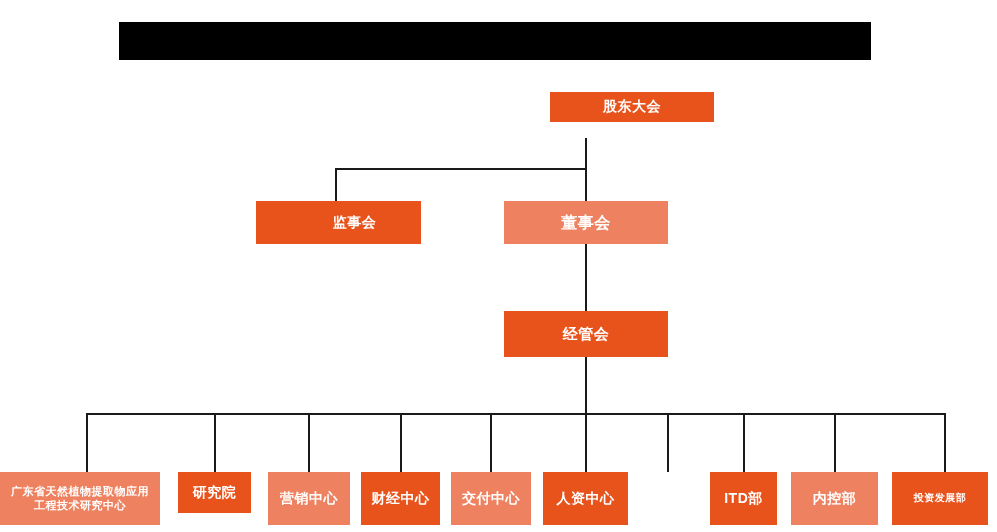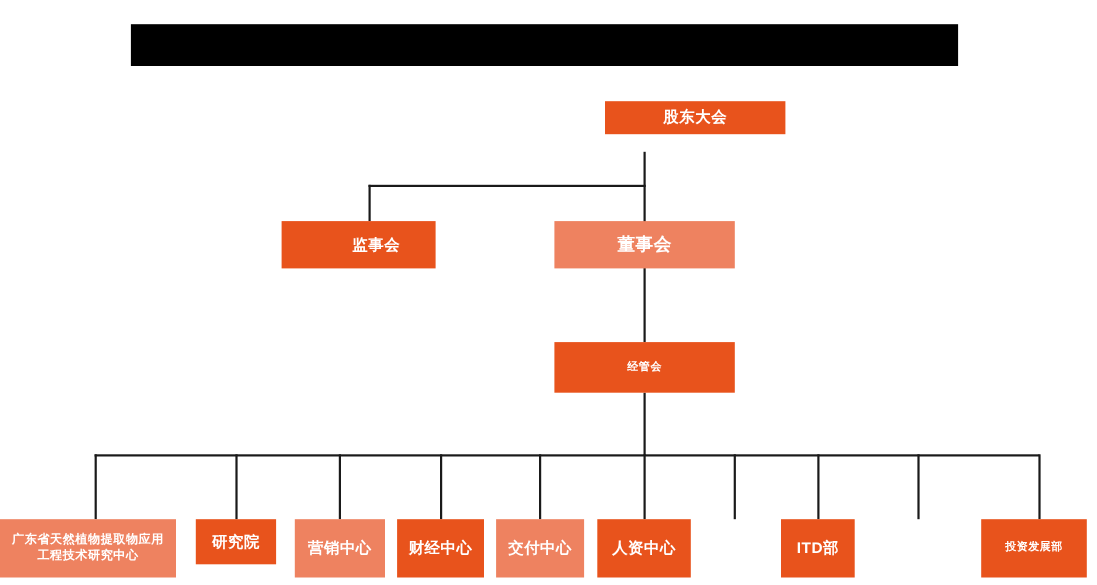--- a/index.html
+++ b/index.html
@@ -77,27 +77,28 @@
   <div class="line v" style="left:400px; top:413px; height:59px;"></div>
   <div class="line v" style="left:490px; top:413px; height:59px;"></div>
   <div class="line v" style="left:585px; top:413px; height:59px;"></div>
   <div class="line v" style="left:667px; top:413px; height:59px;"></div>
   <div class="line v" style="left:743px; top:413px; height:59px;"></div>
   <div class="line v" style="left:834px; top:413px; height:59px;"></div>
   <div class="line v" style="left:944px; top:413px; height:59px;"></div>
 
   <div class="node dark" style="left:504px; top:92px; width:164px; height:30px; font-size:14px;margin-left:46px;">股东大会</div>
 
-  <div class="node dark" style="left:256px; top:201px; width:140px; height:43px; font-size:14px;padding-left:32px;">监事会</div>
+  <div class="node dark" style="left:256px; top:201px; width:165px; height:43px; font-size:14px;padding-left:32px;">监事会</div>
   <div class="node light" style="left:504px; top:201px; width:164px; height:43px; font-size:16px;">董事会</div>
 
-  <div class="node dark" style="left:504px; top:311px; width:164px; height:46px; font-size:10px;">经管会</div>
+  <div class="node dark" style="left:504px; top:311px; width:164px; height:46px; font-size:15px;">经管会</div>
 
   <div class="node light" style="left:0px; top:472px; width:160px; height:53px; font-size:11px; padding:16px 6px;">广东省天然植物提取物应用工程技术研究中心</div>
   <div class="node dark" style="left:178px; top:472px; width:73px; height:41px; font-size:14px;">研究院</div>
   <div class="node light" style="left:268px; top:472px; width:82px; height:53px; font-size:14px;">营销中心</div>
   <div class="node dark" style="left:361px; top:472px; width:79px; height:53px; font-size:14px;">财经中心</div>
   <div class="node light" style="left:451px; top:472px; width:80px; height:53px; font-size:14px;">交付中心</div>
   <div class="node dark" style="left:543px; top:472px; width:85px; height:53px; font-size:14px;">人资中心</div>
   <div class="node dark" style="left:710px; top:472px; width:67px; height:53px; font-size:14px;">ITD部</div>
+  <div class="node light" style="left:791px; top:472px; width:87px; height:53px; font-size:14px;">内控部</div>
   <div class="node dark" style="left:892px; top:472px; width:96px; height:53px; font-size:10px;">投资发展部</div>
 
 </div>
 
 </body></html>

